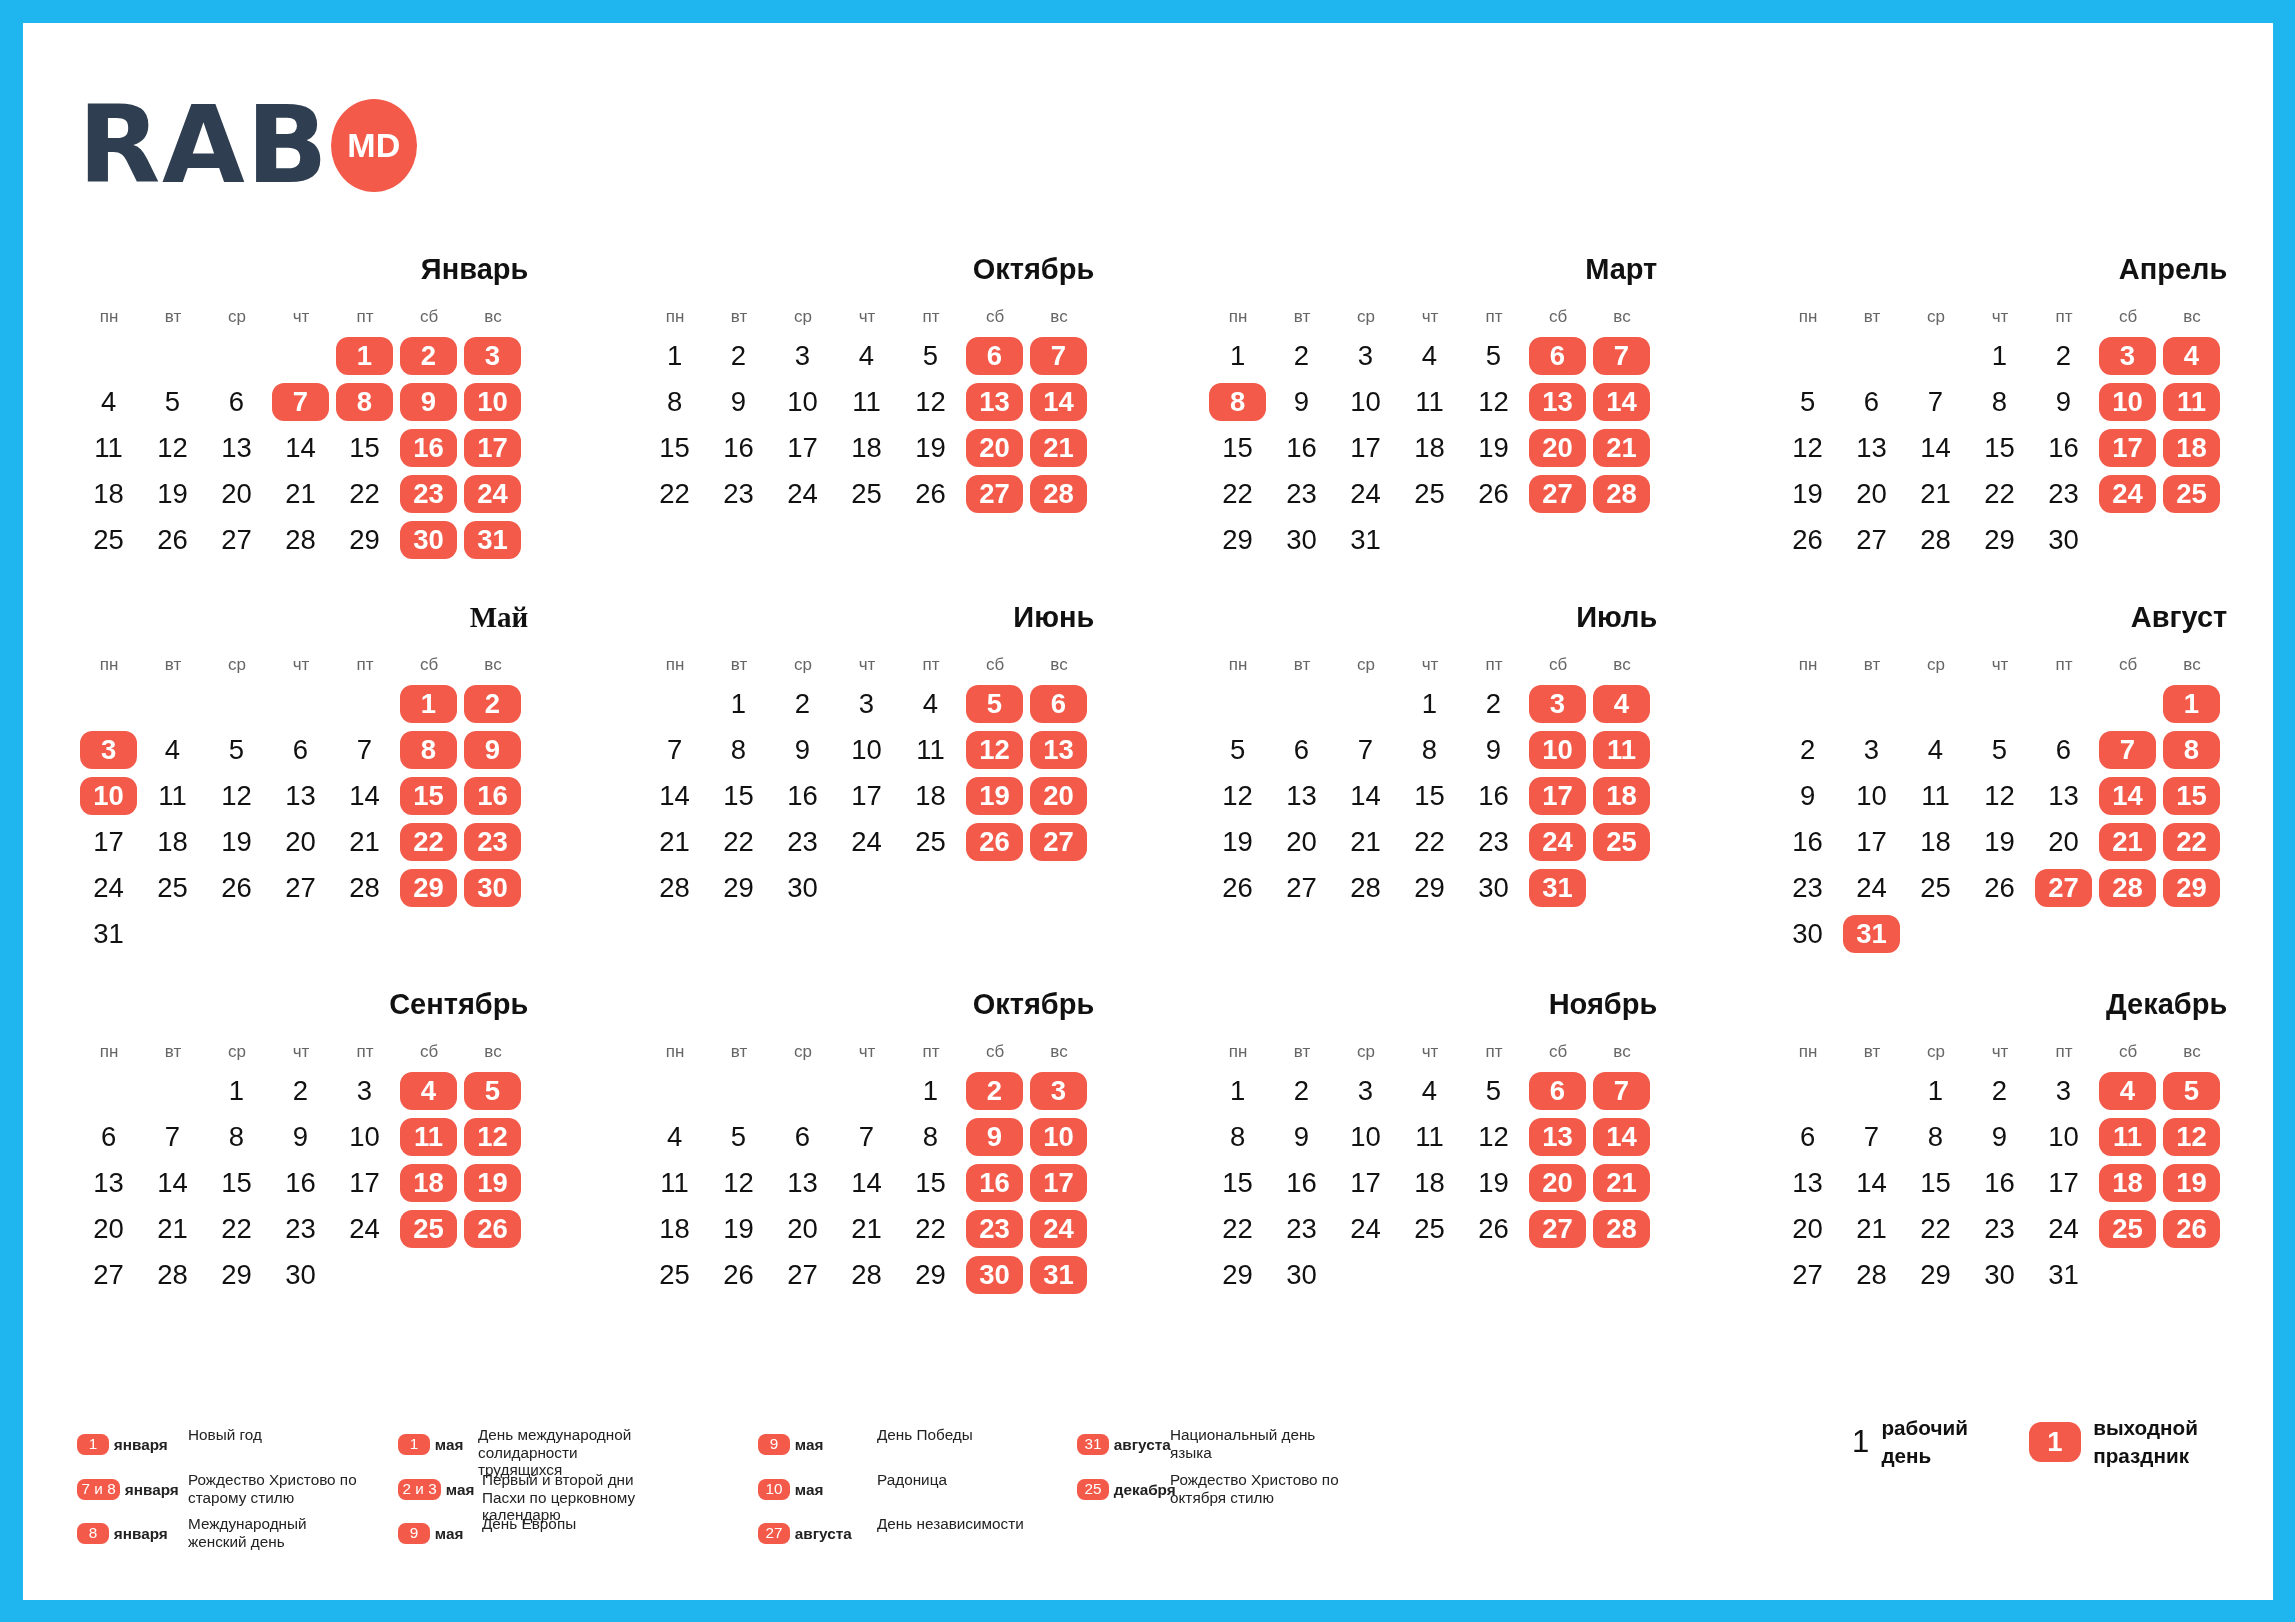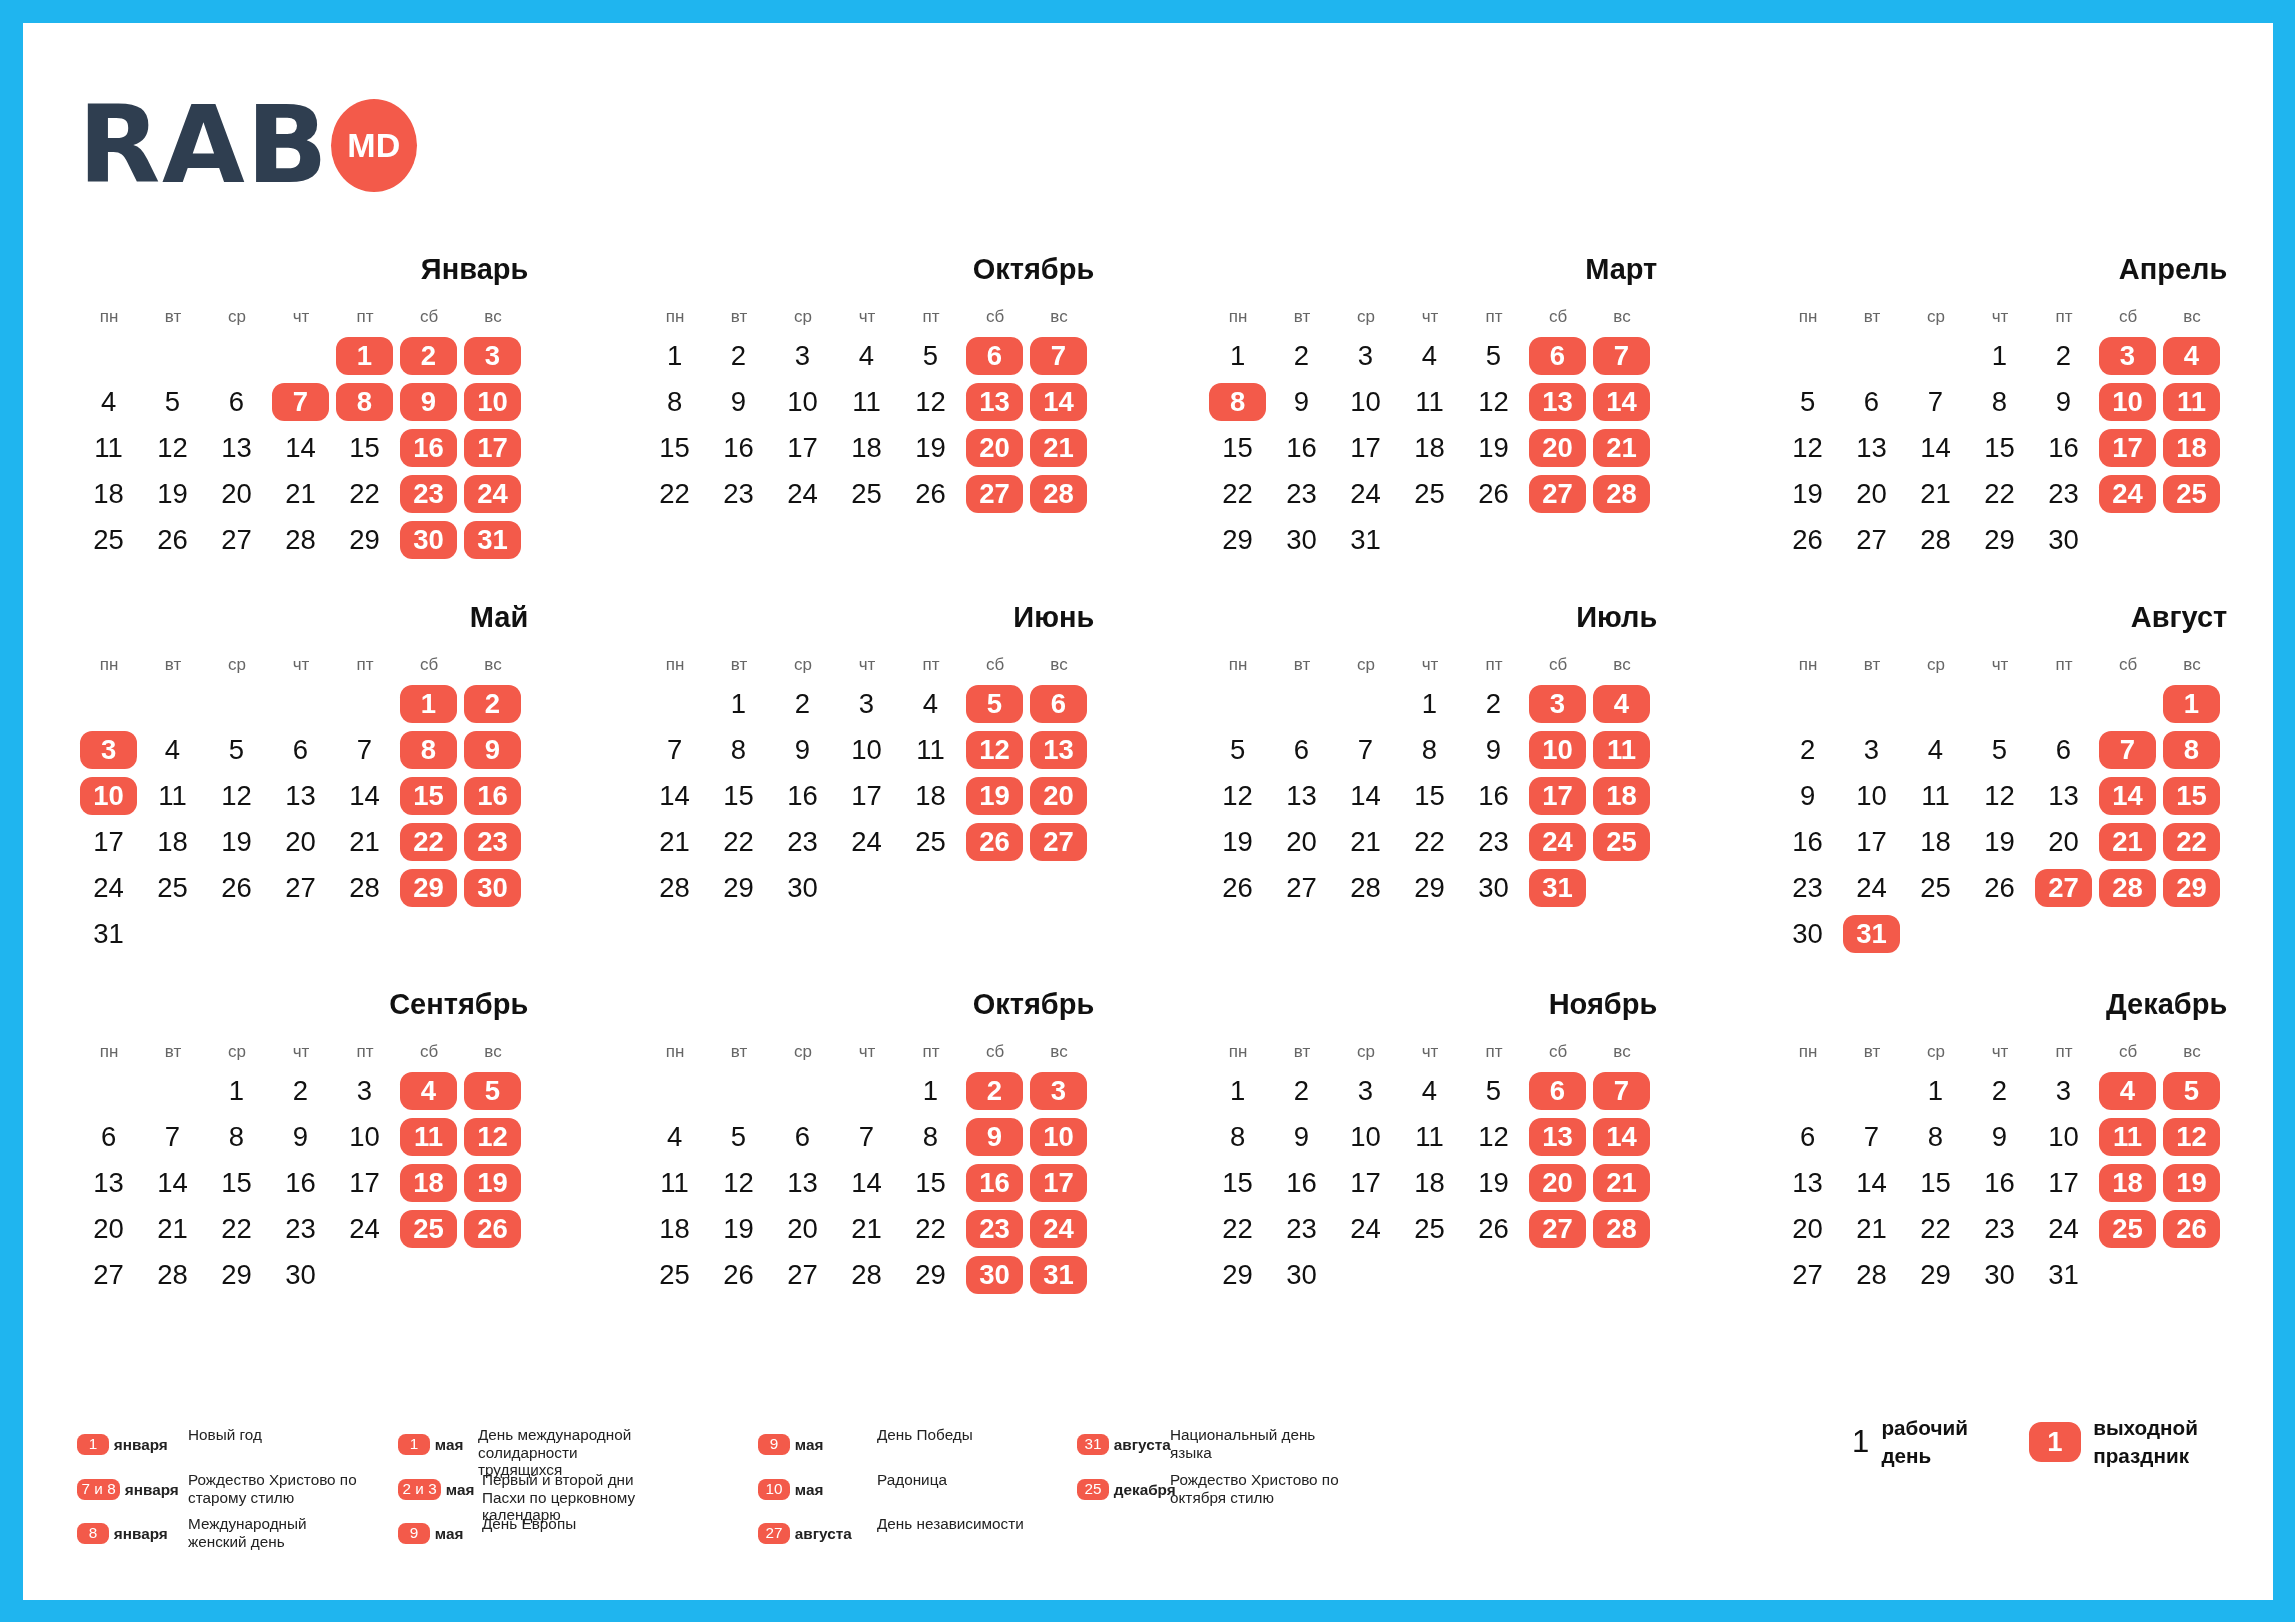--- a/index.html
+++ b/index.html
@@ -209,21 +209,21 @@
           <div class="cell off" style="left: 323px; top: 138px;">24</div>
           <div class="cell off" style="left: 387px; top: 138px;">25</div>
           <div class="cell" style="left: 3.1px; top: 184px;">26</div>
           <div class="cell" style="left: 67px; top: 184px;">27</div>
           <div class="cell" style="left: 131px; top: 184px;">28</div>
           <div class="cell" style="left: 195px; top: 184px;">29</div>
           <div class="cell" style="left: 259px; top: 184px;">30</div>
         </div>
       </div>
       <div class="month" style="left: 0px; top: 348px;">
-        <div class="mname" style="right: 0px; left: auto; width: 459px; text-align: right; padding-right: 7.7px; box-sizing: border-box;">Май</div>
+        <div class="mname" style="right: 0px; left: auto; width: 459px; text-align: right; padding-right: 7.7px; box-sizing: border-box; font-family: Liberation Serif, serif;">Май</div>
         <div class="dow">
           <span>пн</span>
           <span>вт</span>
           <span>ср</span>
           <span>чт</span>
           <span>пт</span>
           <span>сб</span>
           <span>вс</span>
         </div>
         <div class="grid">

